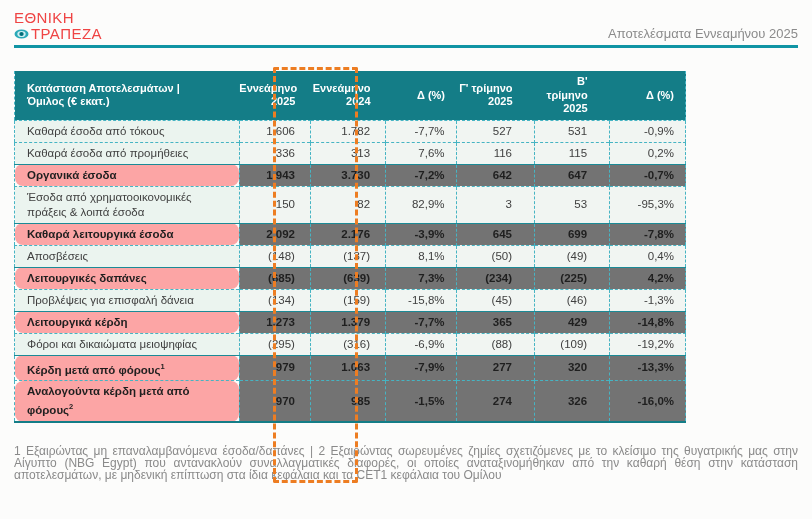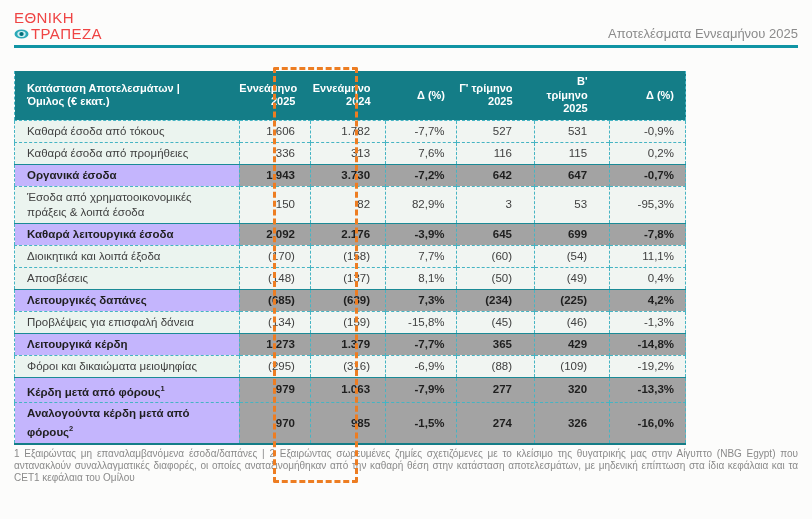--- a/index.html
+++ b/index.html
@@ -43,30 +43,30 @@
   tbody td sup { font-size: 7.5px; }
 
   td.col1, th.col1 { padding-right: 15px; }
   td.col2, th.col2 { padding-right: 15px; }
   td.col3, th.col3 { padding-right: 11px; }
   td.col4, th.col4 { padding-right: 22px; }
   td.col5, th.col5 { padding-right: 22px; }
   td.col6, th.col6 { padding-right: 11px; }
 
   tr.bold td { font-weight: bold; color: #1f1f1f; }
-  tr.bold td.label { background: #c4b5fd; }
-  tr.bold td.num { background: #a3a3a3; }
+  tr.bold td.label { background: #fca5a5; border-radius: 8px; }
+  tr.bold td.num { background: #737373; }
   tr.sep-solid td { border-top: 1px solid #1b8a96; }
 
   
   .highlight-box { position: absolute; border: 3px dashed #ed7d22; border-radius: 2px;
                    pointer-events: none; z-index: 5; }
 
   
-  .footnote { width: 784px; margin-top: 3px; font-size: 10px; line-height: 12px;
+  .footnote { width: 784px; margin-top: 22px; font-size: 12px; line-height: 12px;
               color: #8a8a8a; text-align: justify; }
 </style>
 </head>
 <body>
 
 <div class="page">
 
   <div class="topbar">
     <div class="brand">
       <div class="brand-line1">ΕΘΝΙΚΗ</div>
@@ -166,29 +166,20 @@
           <tr class="bold sep-solid">
             <td class="label">Καθαρά λειτουργικά έσοδα</td>
             <td class="num col1">2.092</td>
             <td class="num col2">2.176</td>
             <td class="num col3">-3,9%</td>
             <td class="num col4">645</td>
             <td class="num col5">699</td>
             <td class="num col6">-7,8%</td>
           </tr>
           <tr class="">
-            <td class="label">Διοικητικά και λοιπά έξοδα</td>
-            <td class="num col1">(170)</td>
-            <td class="num col2">(158)</td>
-            <td class="num col3">7,7%</td>
-            <td class="num col4">(60)</td>
-            <td class="num col5">(54)</td>
-            <td class="num col6">11,1%</td>
-          </tr>
-          <tr class="">
             <td class="label">Αποσβέσεις</td>
             <td class="num col1">(148)</td>
             <td class="num col2">(137)</td>
             <td class="num col3">8,1%</td>
             <td class="num col4">(50)</td>
             <td class="num col5">(49)</td>
             <td class="num col6">0,4%</td>
           </tr>
           <tr class="bold sep-solid">
             <td class="label">Λειτουργικές δαπάνες</td>

